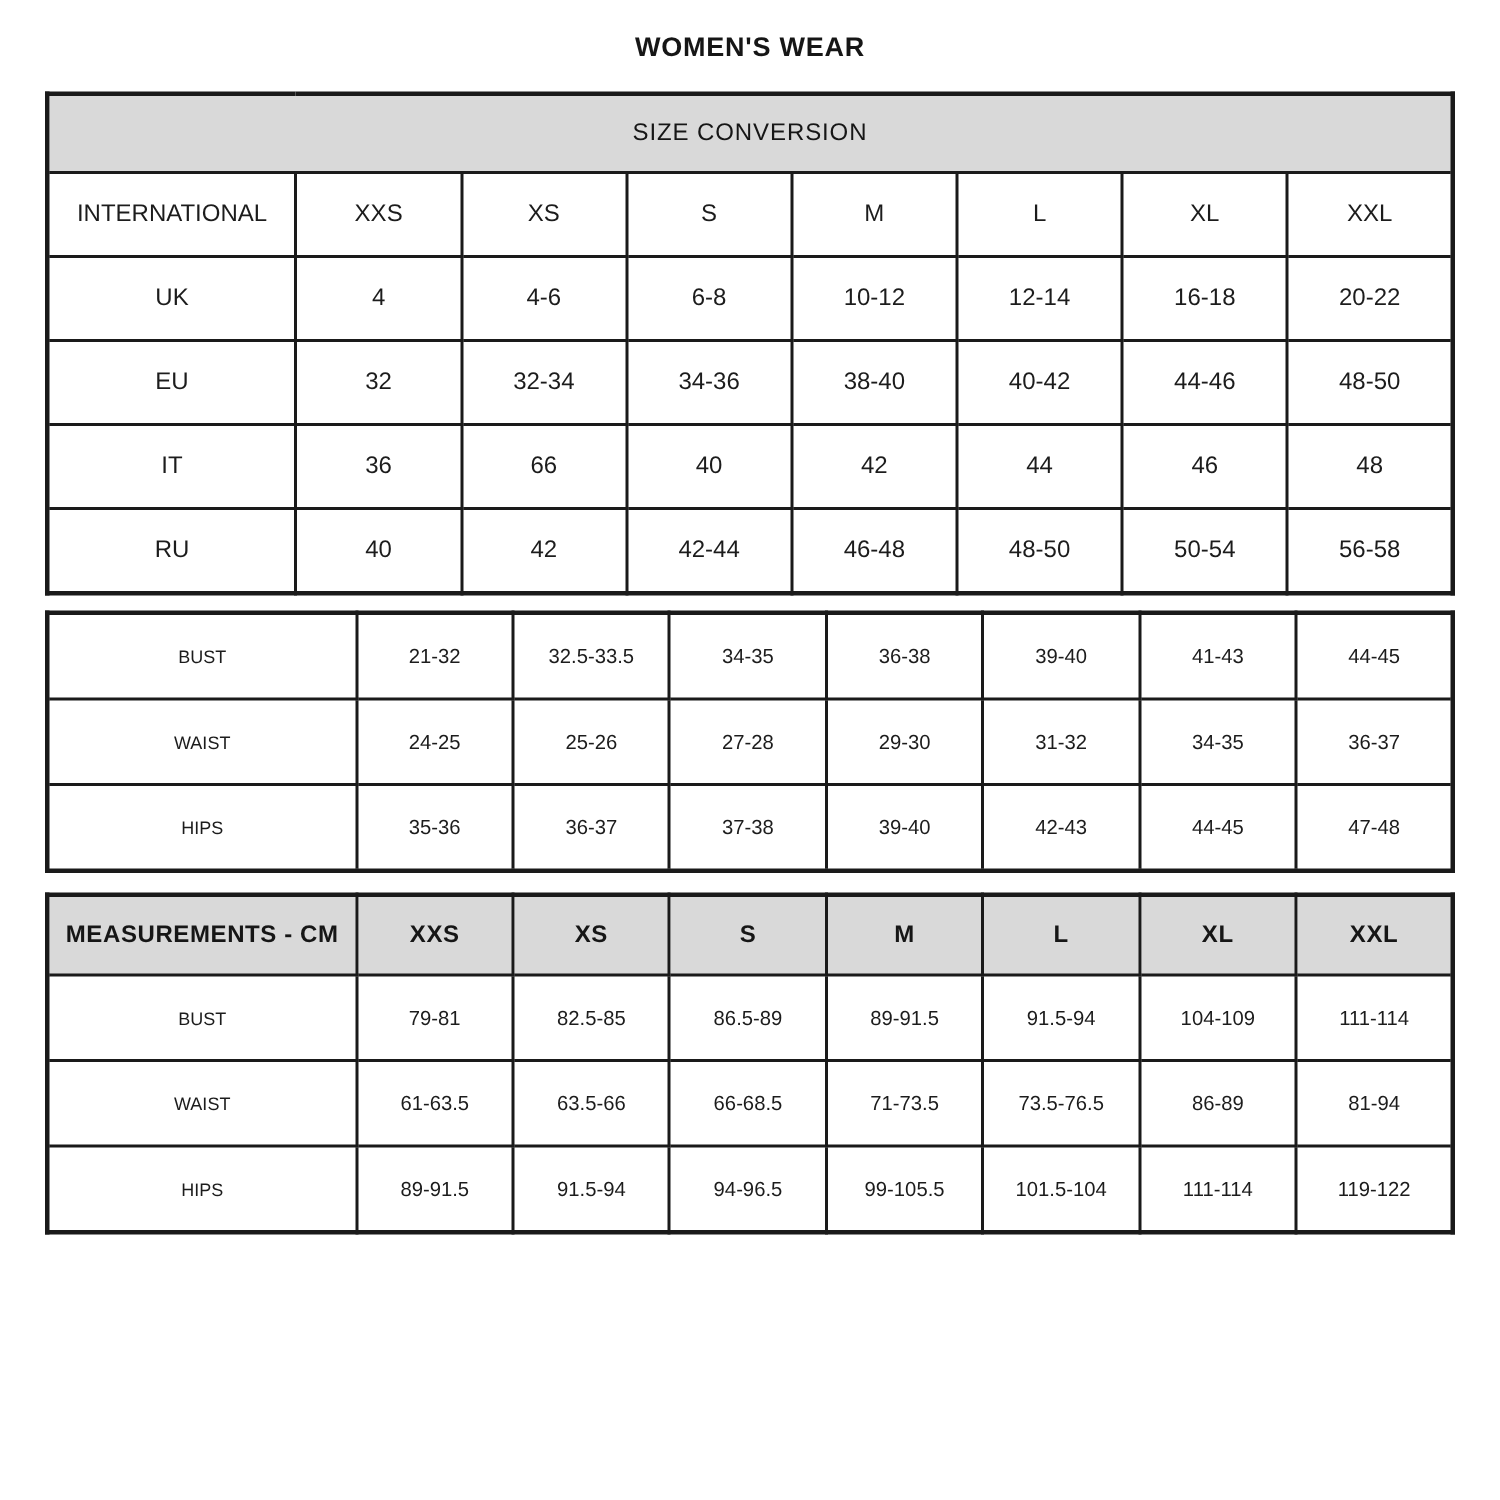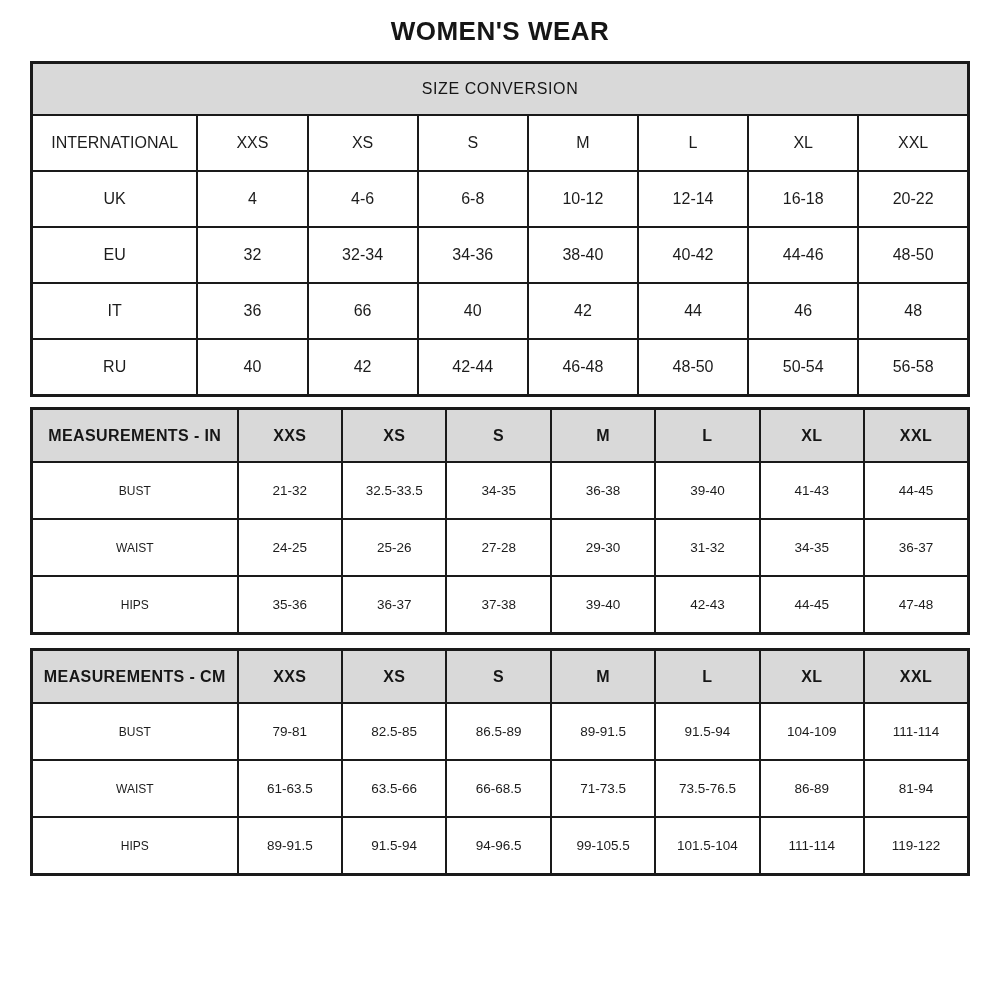--- a/index.html
+++ b/index.html
@@ -13,21 +13,21 @@
     font-family: "Liberation Sans", sans-serif;
     color: #1c1c1c;
     box-sizing: border-box;
   }
   .wrap {
     padding: 12px 30px 0 30px;
   }
   h1.page-title {
     margin: 4px 0 15px 0;
     text-align: center;
-    font-size: 26px;
+    font-size: 18px;
     line-height: 30px;
     font-weight: 700;
     letter-spacing: 0.5px;
     color: #161616;
   }
   table {
     width: 100%;
     border-collapse: collapse;
     table-layout: fixed;
     border: 3px solid var(--border-color, #1a1a1a);
@@ -151,30 +151,20 @@
       <col class="c-label">
       <col class="c-size">
         <col class="c-size">
         <col class="c-size">
         <col class="c-size">
       <col class="c-size">
         <col class="c-size">
         <col class="c-size">
     </colgroup>
     <tbody>
-        <tr class="hdr">
-          <td class="rowlabel">MEASUREMENTS - IN</td>
-          <td>XXS</td>
-          <td>XS</td>
-          <td>S</td>
-          <td>M</td>
-          <td>L</td>
-          <td>XL</td>
-          <td>XXL</td>
-        </tr>
         <tr>
           <td class="rowlabel">BUST</td>
           <td>21-32</td>
           <td>32.5-33.5</td>
           <td>34-35</td>
           <td>36-38</td>
           <td>39-40</td>
           <td>41-43</td>
           <td>44-45</td>
         </tr>

